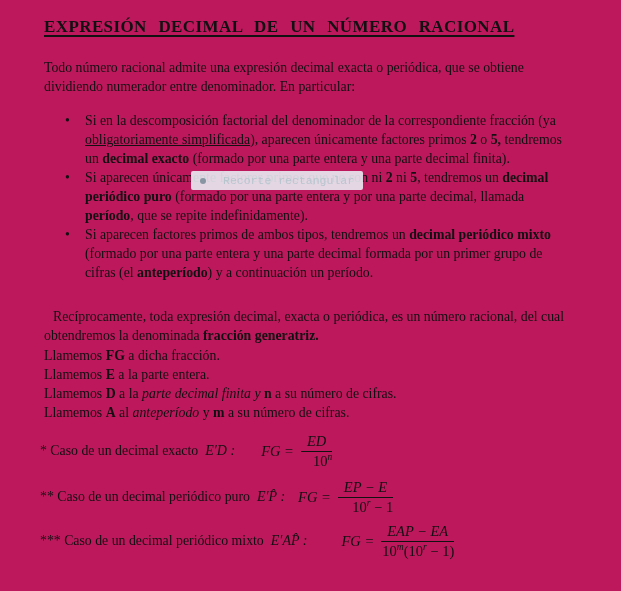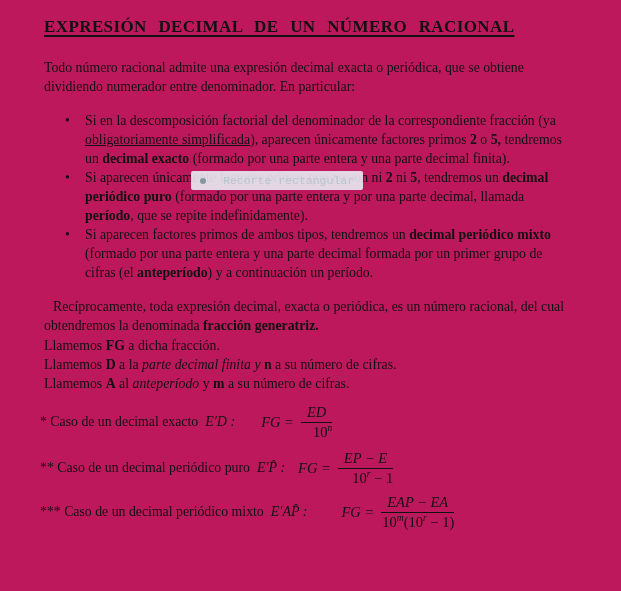--- a/index.html
+++ b/index.html
@@ -27,21 +27,21 @@
   .para{
     font-size:13.8px;
     line-height:19px;
     margin:0;
   }
   .intro{margin-top:20px;width:541px;}
   .bullet-list{margin-top:15px;margin-left:21px;width:505px;}
   .bullet-item{display:flex;}
   .bullet-dot{flex:0 0 20px;font-size:13.8px;line-height:19px;}
   .bullet-text{font-size:13.8px;line-height:19px;width:482px;}
-  .recip{margin-top:15px;width:541px;text-indent:9px;}
+  .recip{margin-top:25px;width:541px;text-indent:9px;}
   .defs{margin-top:1px;}
   .def-line{font-size:13.8px;line-height:19px;}
   .r-b{font-weight:bold;}
   .r-i{font-style:italic;}
   .r-u{text-decoration:underline;}
   
   .f-row{display:flex;align-items:center;height:42px;margin-left:-4px;}
   .f1{margin-top:8px;}
   .f2{margin-top:4px;}
   .f3{margin-top:2px;}
@@ -99,20 +99,21 @@
     <div class="bullet-item">
       <span class="bullet-dot">•</span>
       <div class="bullet-text"><span>Si aparecen factores primos de ambos tipos, tendremos un </span><span class="r-b">decimal periódico mixto</span><span> (formado por una parte entera y una parte decimal formada por un primer grupo de cifras (el </span><span class="r-b">anteperíodo</span><span>) y a continuación un período.</span></div>
     </div>
   </div>
 
   <p class="para recip"><span>Recíprocamente, toda expresión decimal, exacta o periódica, es un número racional, del cual obtendremos la denominada </span><span class="r-b">fracción generatriz.</span></p>
 
   <div class="defs">
     <div class="def-line"><span>Llamemos </span><span class="r-b">FG</span><span> a dicha fracción.</span></div>
+    <div class="def-line"><span>Llamemos </span><span class="r-b">E</span><span> a la parte entera.</span></div>
     <div class="def-line"><span>Llamemos </span><span class="r-b">D</span><span> a la </span><span class="r-i">parte decimal finita y </span><span class="r-b">n</span><span> a su número de cifras.</span></div>
     <div class="def-line"><span>Llamemos </span><span class="r-b">A</span><span> al </span><span class="r-i">anteperíodo</span><span>  y </span><span class="r-b">m</span><span> a su número de cifras.</span></div>
   </div>
 
   <div class="f-row f1">
     <span class="f-label"><span>* Caso de un decimal exacto</span><span class="f-not">E′D :</span></span>
     <span class="f-eq">
       <span class="lhs">FG =</span>
       <span class="frac">
         <span class="num">ED</span>

